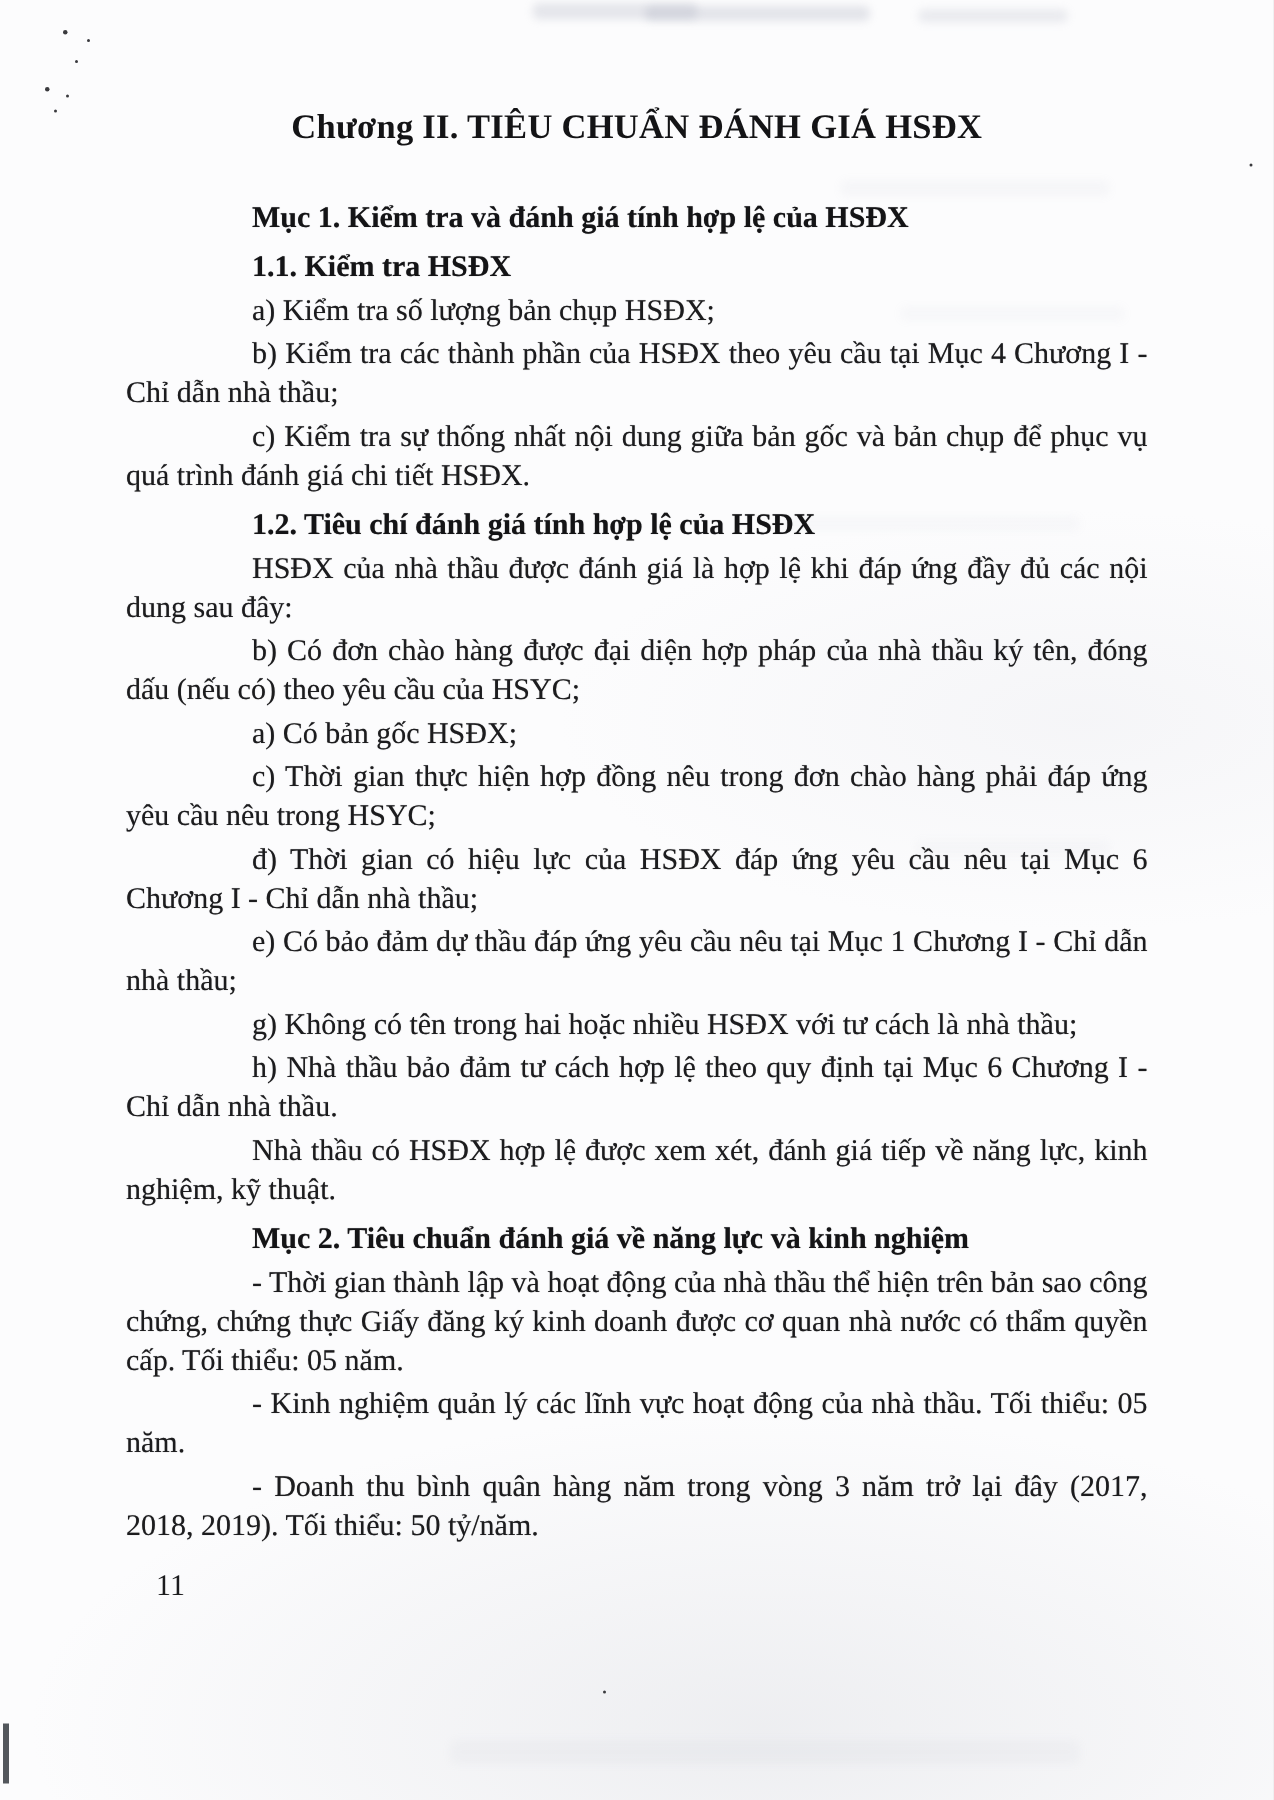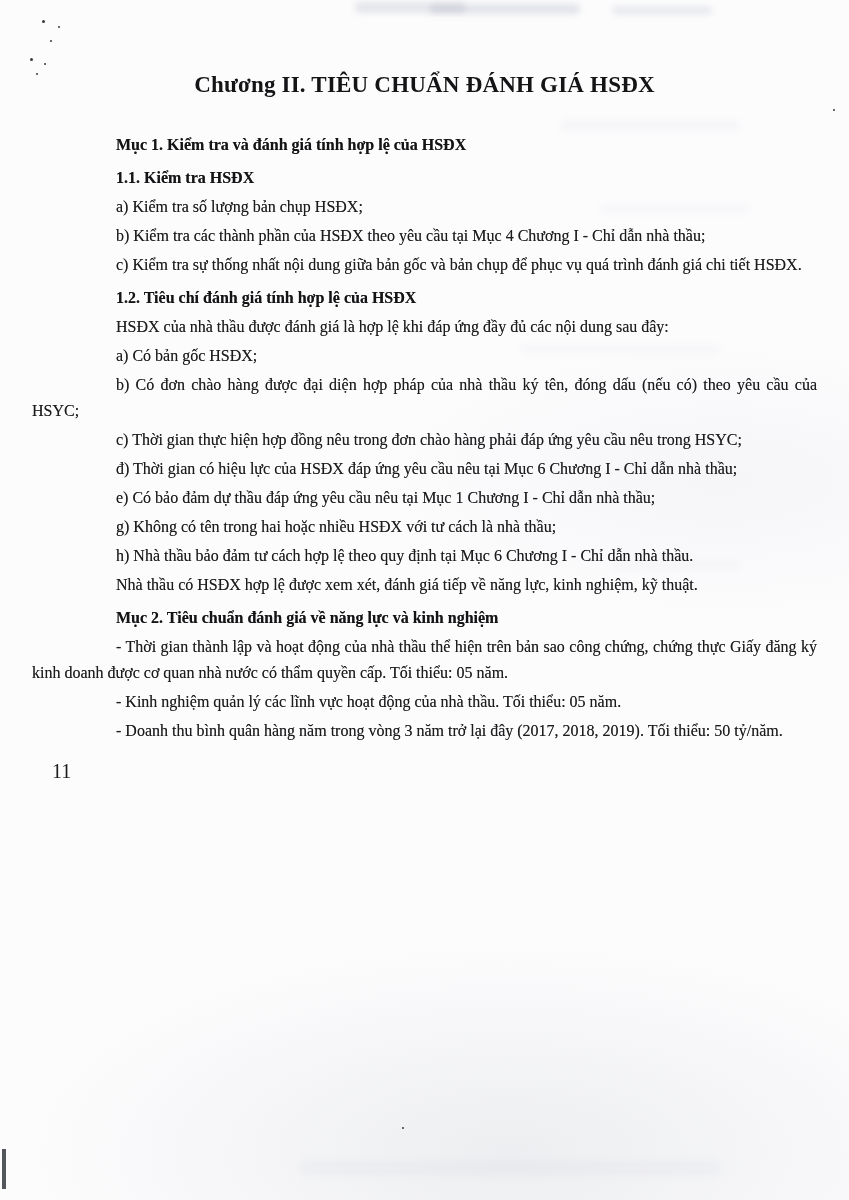--- a/index.html
+++ b/index.html
@@ -10,33 +10,33 @@
     background:
       radial-gradient(ellipse 700px 300px at 60% 96%, rgba(210,212,218,.35), rgba(0,0,0,0) 70%),
       radial-gradient(ellipse 500px 200px at 85% 40%, rgba(225,226,232,.25), rgba(0,0,0,0) 70%),
       #fcfcfd;
     overflow:hidden;
     font-family:"Liberation Serif","DejaVu Serif",serif;
     color:#1c1c1e;
   }
   .text-block{
     position:relative;
-    padding:0 32px;
+    padding:0 84px;
   }
   .doc-title{
     margin:72px 0 0 0;
     text-align:center;
     font-size:23px;
     font-weight:bold;
     letter-spacing:.2px;
     color:#141416;
   }
   .para{
     margin:3px 0;
-    font-size:16px;
+    font-size:20px;
     line-height:26px;
     text-align:justify;
     text-indent:84px;
     text-shadow:0 0 .5px rgba(20,20,22,.55);
   }
   .para.heading{
     font-weight:bold;
     margin:7px 0 3px 0;
     text-align:left;
     color:#141416;
@@ -97,22 +97,22 @@
   <div class="text-block">
     <h1 class="doc-title">Chương II. TIÊU CHUẨN ĐÁNH GIÁ HSĐX</h1>
 
     <p class="para heading first-heading">Mục 1. Kiểm tra và đánh giá tính hợp lệ của HSĐX</p>
     <p class="para heading">1.1. Kiểm tra HSĐX</p>
     <p class="para">a) Kiểm tra số lượng bản chụp HSĐX;</p>
     <p class="para">b) Kiểm tra các thành phần của HSĐX theo yêu cầu tại Mục 4 Chương I - Chỉ dẫn nhà thầu;</p>
     <p class="para">c) Kiểm tra sự thống nhất nội dung giữa bản gốc và bản chụp để phục vụ quá trình đánh giá chi tiết HSĐX.</p>
     <p class="para heading">1.2. Tiêu chí đánh giá tính hợp lệ của HSĐX</p>
     <p class="para">HSĐX của nhà thầu được đánh giá là hợp lệ khi đáp ứng đầy đủ các nội dung sau đây:</p>
+    <p class="para">b) Có đơn chào hàng được đại diện hợp pháp của nhà thầu ký tên, đóng dấu (nếu có) theo yêu cầu của HSYC;</p>
     <p class="para">a) Có bản gốc HSĐX;</p>
-    <p class="para">b) Có đơn chào hàng được đại diện hợp pháp của nhà thầu ký tên, đóng dấu (nếu có) theo yêu cầu của HSYC;</p>
     <p class="para">c) Thời gian thực hiện hợp đồng nêu trong đơn chào hàng phải đáp ứng yêu cầu nêu trong HSYC;</p>
     <p class="para">đ) Thời gian có hiệu lực của HSĐX đáp ứng yêu cầu nêu tại Mục 6 Chương I - Chỉ dẫn nhà thầu;</p>
     <p class="para">e) Có bảo đảm dự thầu đáp ứng yêu cầu nêu tại Mục 1 Chương I - Chỉ dẫn nhà thầu;</p>
     <p class="para">g) Không có tên trong hai hoặc nhiều HSĐX với tư cách là nhà thầu;</p>
     <p class="para">h) Nhà thầu bảo đảm tư cách hợp lệ theo quy định tại Mục 6 Chương I - Chỉ dẫn nhà thầu.</p>
     <p class="para">Nhà thầu có HSĐX hợp lệ được xem xét, đánh giá tiếp về năng lực, kinh nghiệm, kỹ thuật.</p>
     <p class="para heading">Mục 2. Tiêu chuẩn đánh giá về năng lực và kinh nghiệm</p>
     <p class="para">- Thời gian thành lập và hoạt động của nhà thầu thể hiện trên bản sao công chứng, chứng thực Giấy đăng ký kinh doanh được cơ quan nhà nước có thẩm quyền cấp. Tối thiểu: 05 năm.</p>
     <p class="para">- Kinh nghiệm quản lý các lĩnh vực hoạt động của nhà thầu. Tối thiểu: 05 năm.</p>
     <p class="para">- Doanh thu bình quân hàng năm trong vòng 3 năm trở lại đây (2017, 2018, 2019). Tối thiểu: 50 tỷ/năm.</p>

